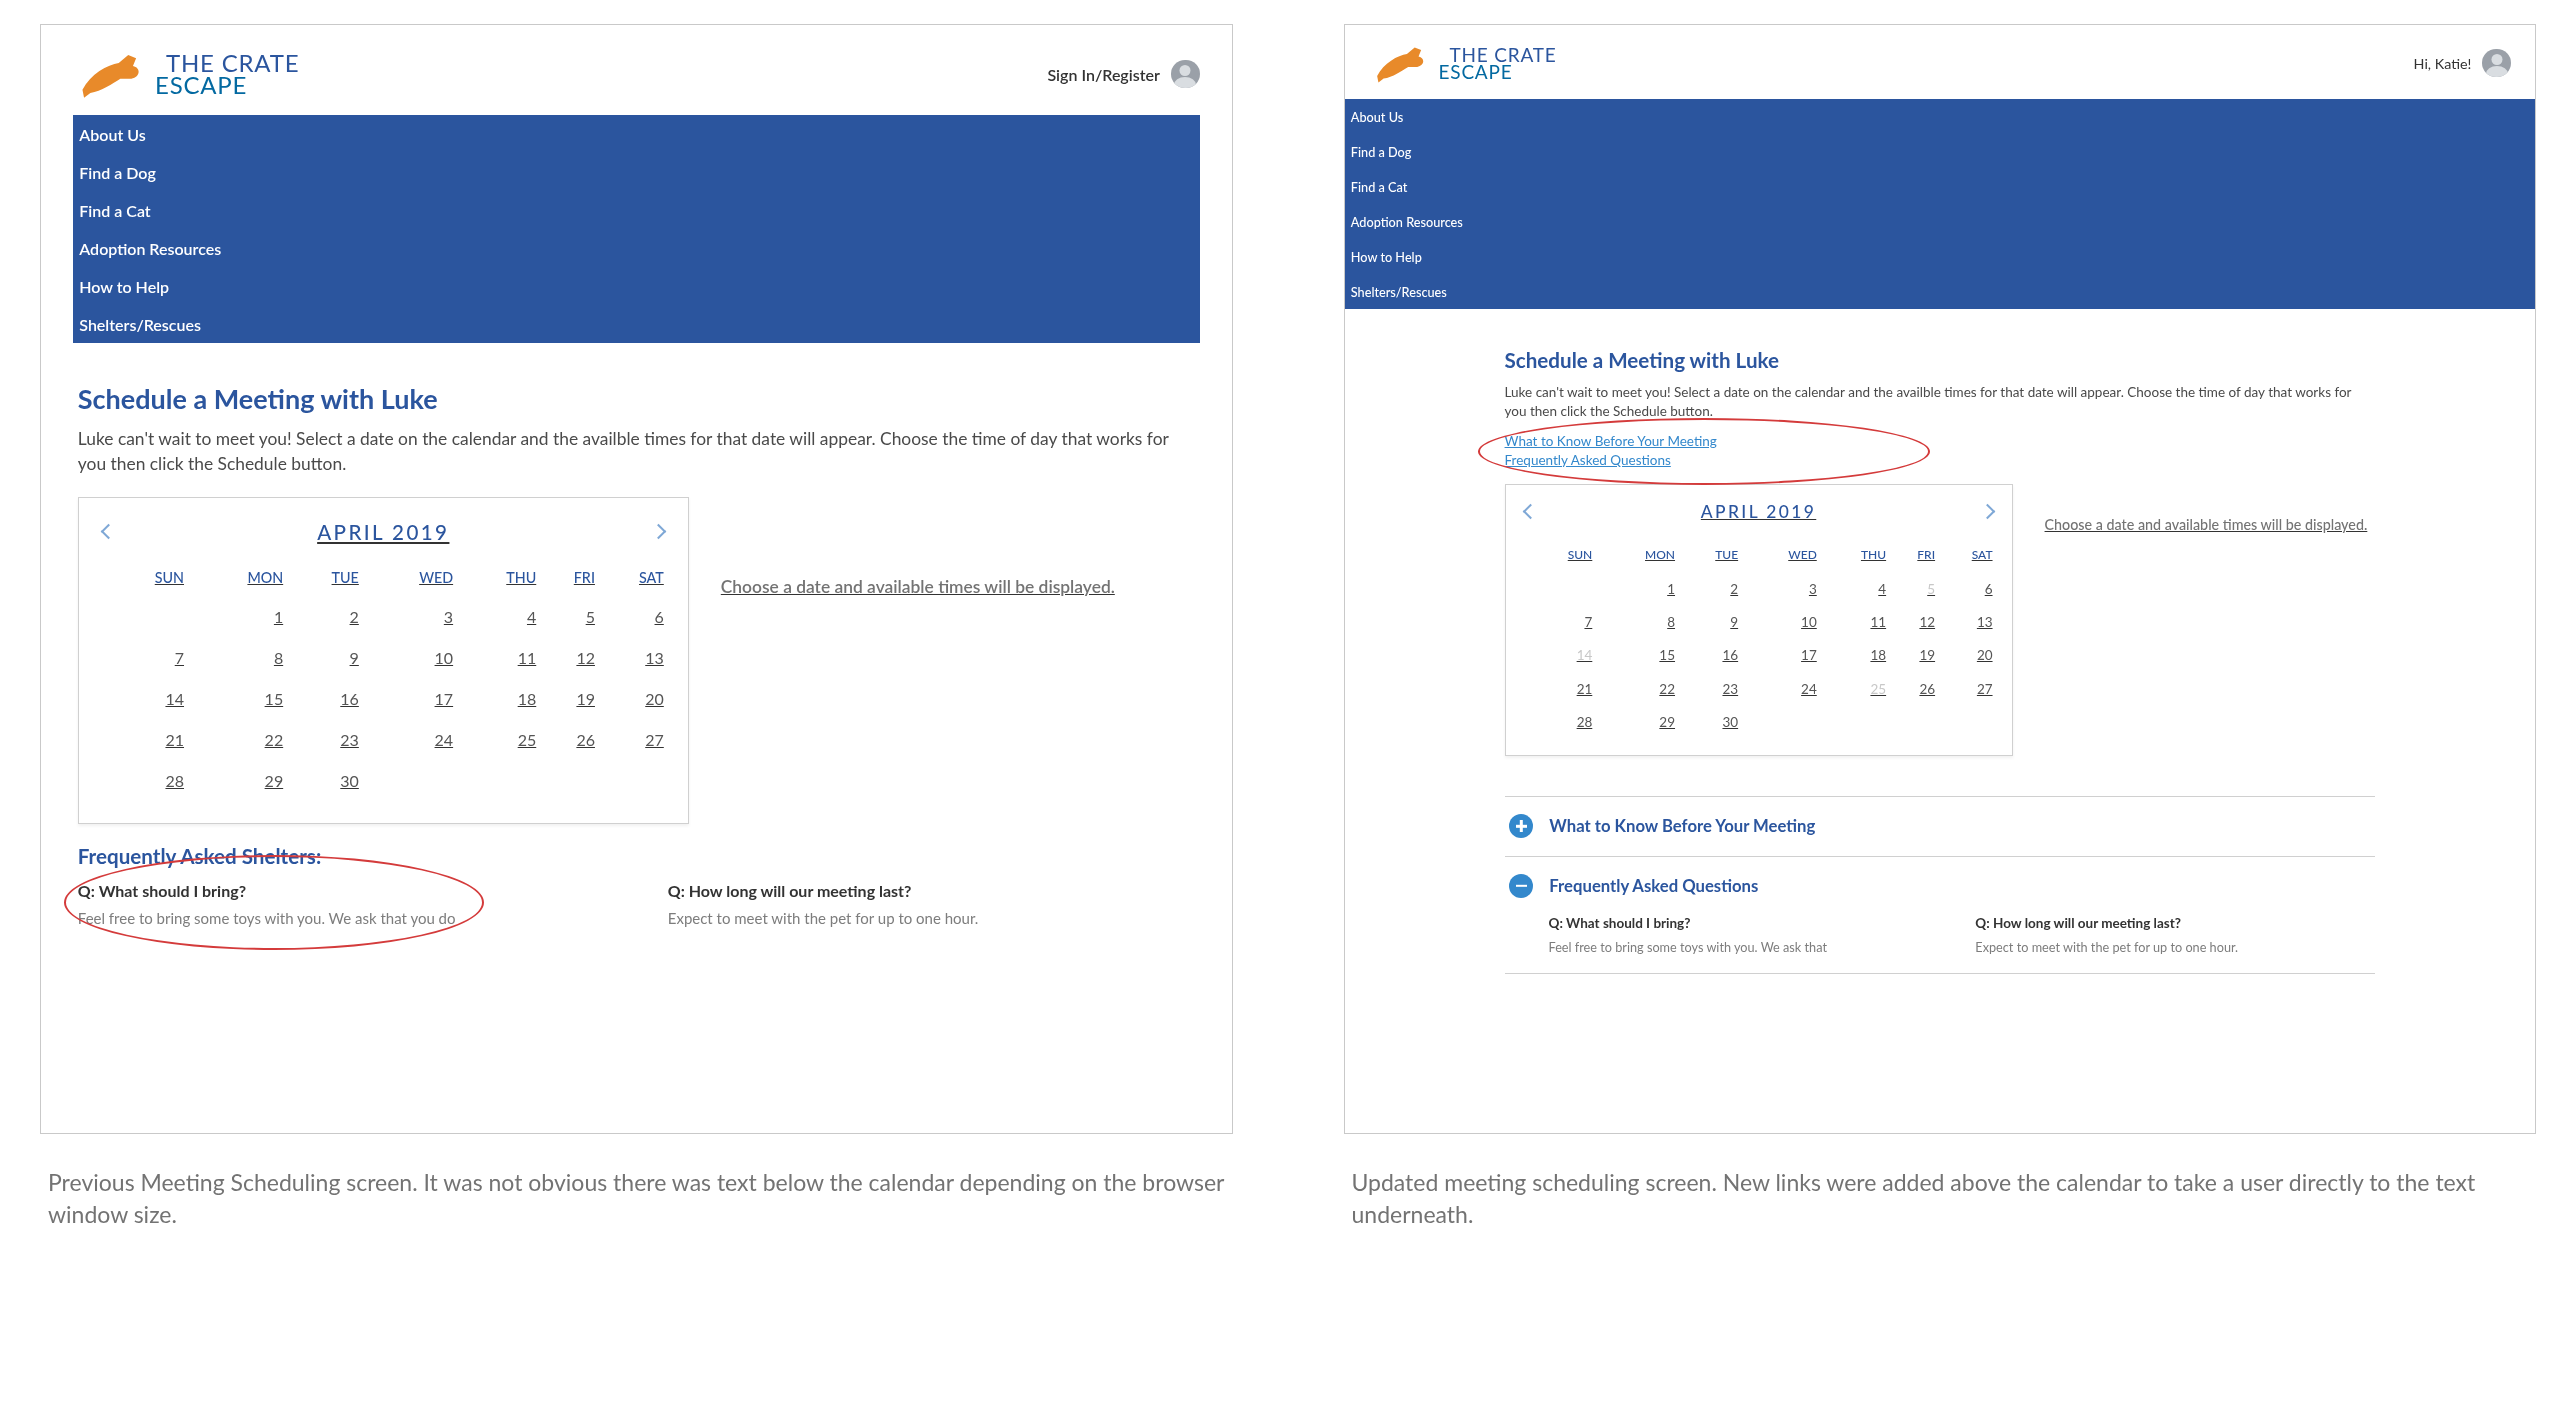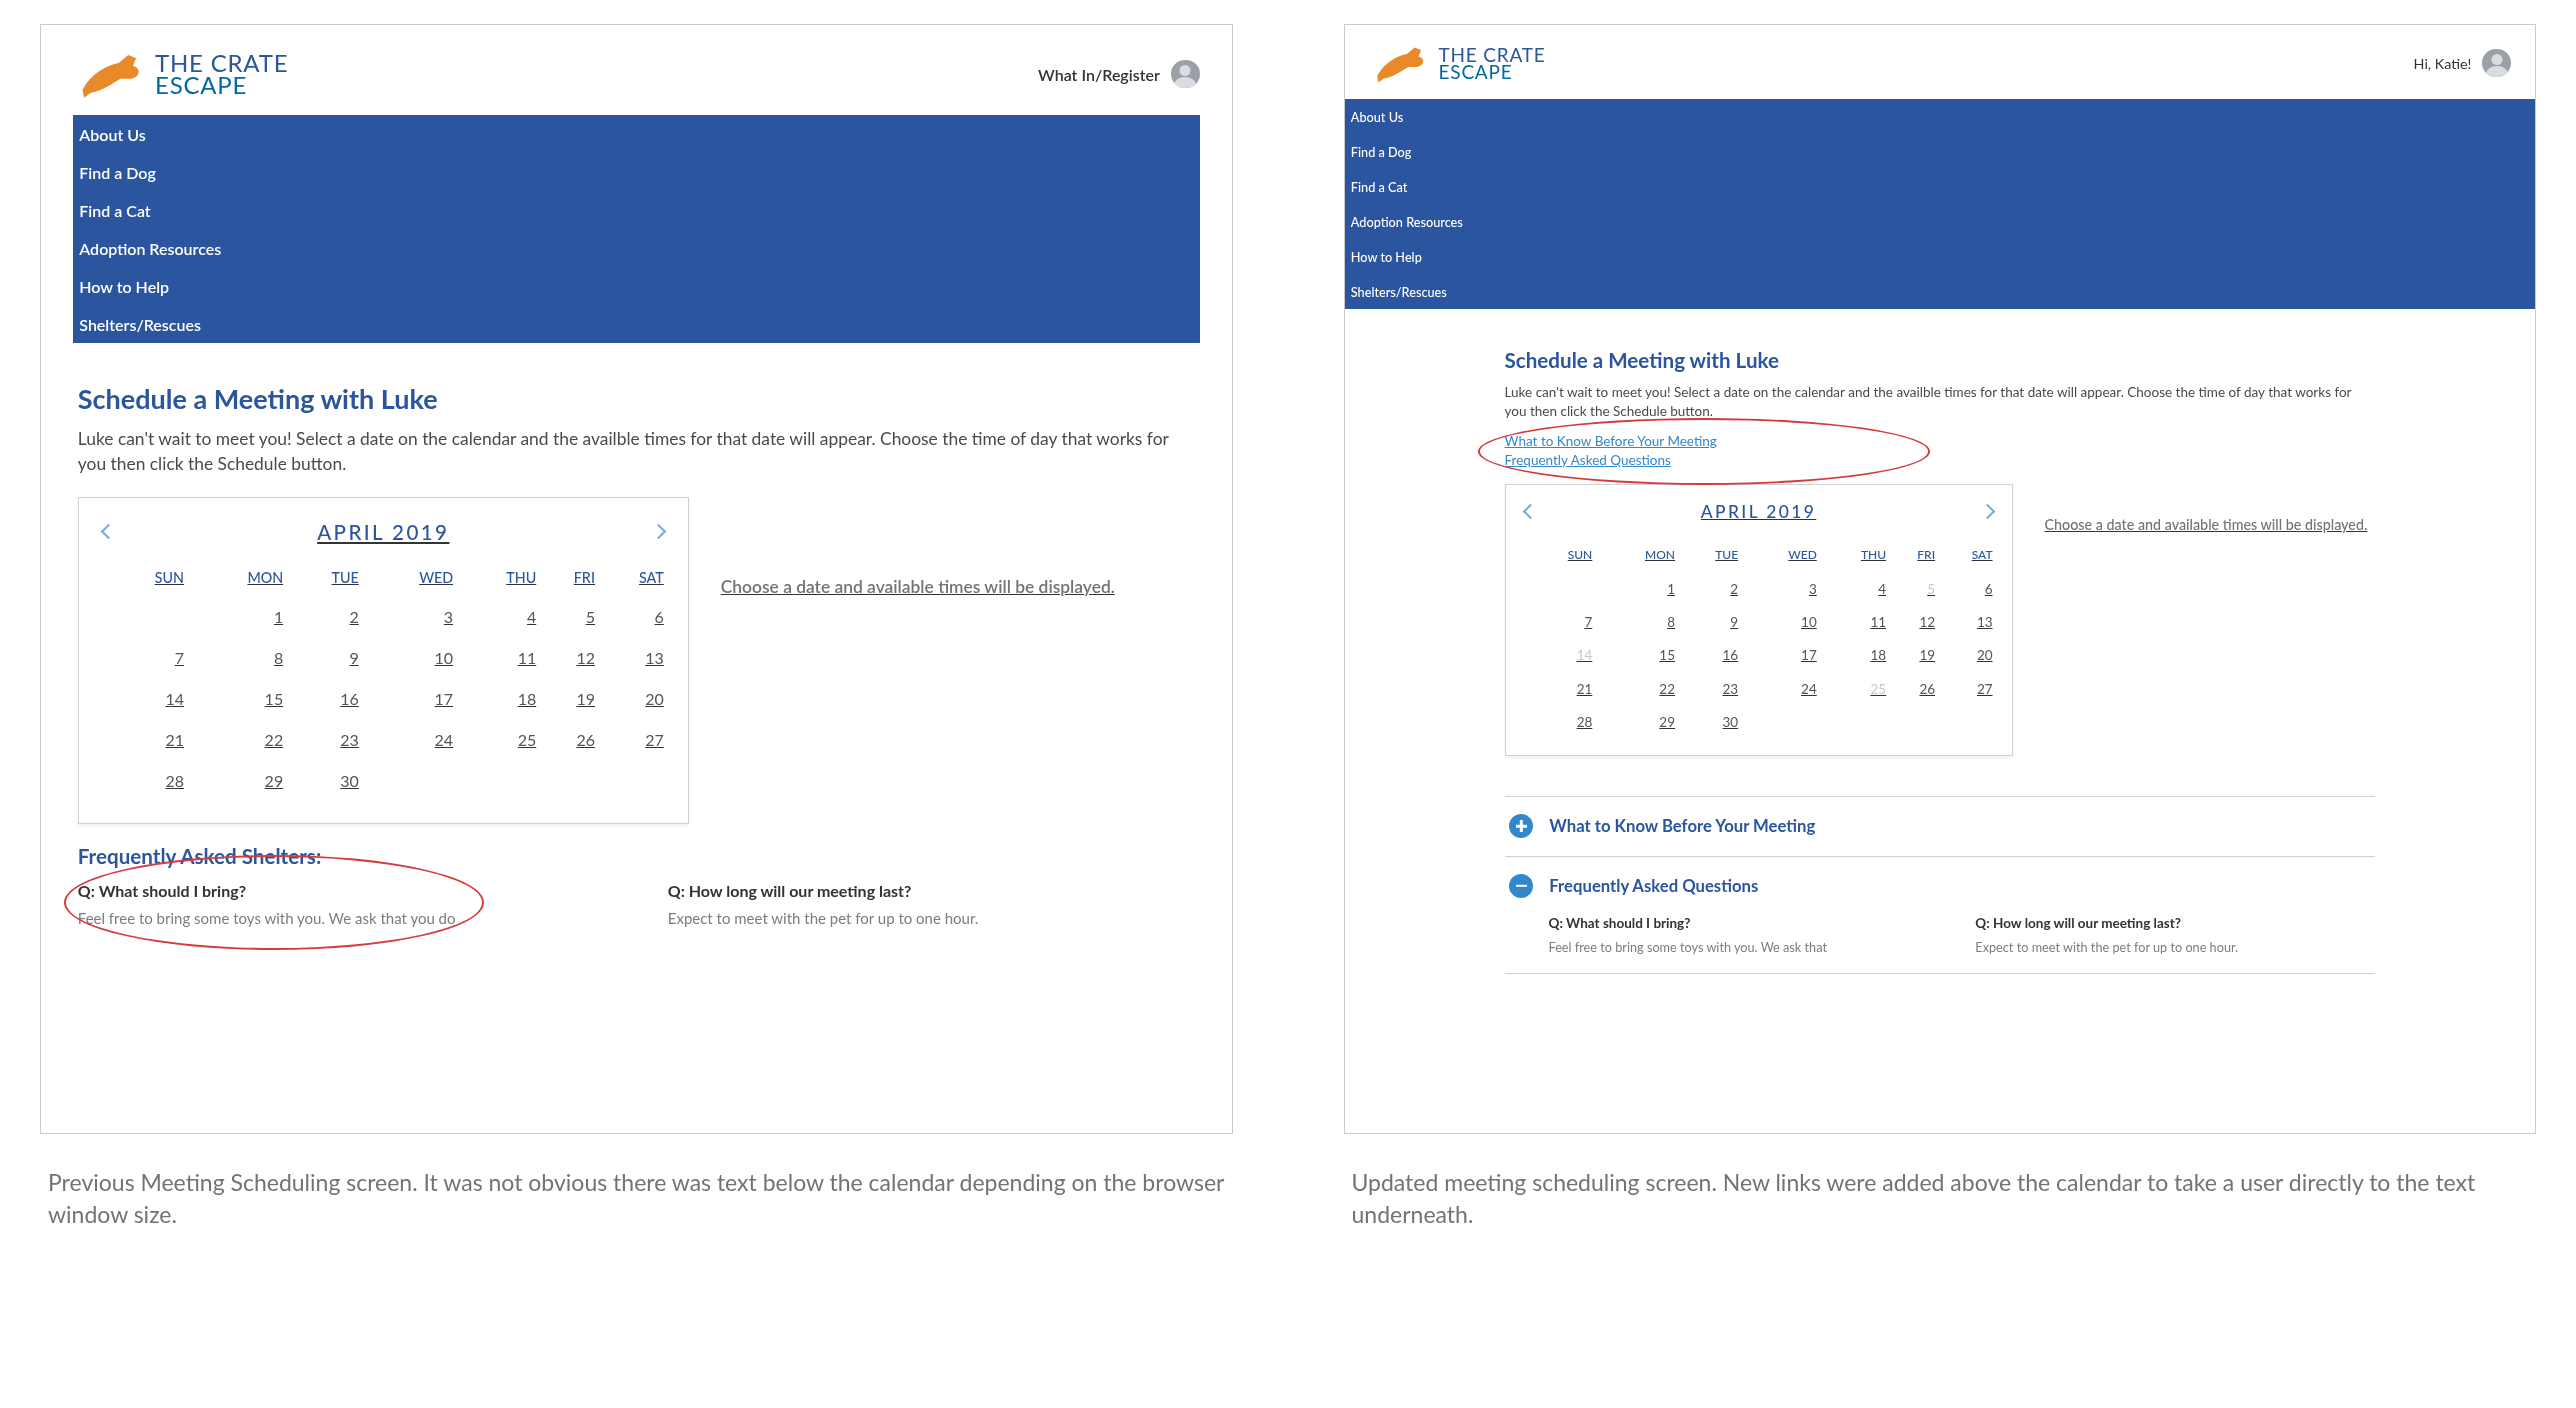--- a/index.html
+++ b/index.html
@@ -29,21 +29,21 @@
     height:1110px;
     overflow:hidden;
     position:relative;
   }
   .mockup.narrow{padding:16px 24px 8px;}
   
   .hdr{display:flex;align-items:center;justify-content:space-between;margin-bottom:14.3px;}
   .brand{display:flex;align-items:center;gap:11px;}
   .brand svg{display:block;}
   .brand-text{font-family:"Segoe UI","Lato",Arial,sans-serif;line-height:0.9;letter-spacing:0.8px;}
-  .brand-text .l1{font-size:24px;color:var(--blue);font-weight:400;}
+  .brand-text .l1{font-size:24px;color:var(--blue);font-weight:400;margin-left:11px;}
   .brand-text .l2{font-size:24px;color:#0369a1;font-weight:400;}
   .narrow .brand-text .l1,
   .narrow .brand-text .l2{font-size:19px;}
   .account{display:flex;align-items:center;gap:11px;font-size:16px;font-weight:600;color:#333;}
   .narrow .account{font-size:14.3px;font-weight:400;}
   .avatar{width:28.6px;height:28.6px;border-radius:50%;background:#9aa0a8;position:relative;overflow:hidden;}
   .avatar:before{content:"";position:absolute;top:4.8px;left:50%;transform:translateX(-50%);width:11px;height:11px;border-radius:50%;background:#d9dde1;}
   .avatar:after{content:"";position:absolute;bottom:-4.8px;left:50%;transform:translateX(-50%);width:22px;height:16px;border-radius:50% 50% 0 0;background:#d9dde1;}
   
   .nav{background:var(--blue);color:#fff;display:flex;justify-content:space-around;font-size:16px;font-weight:600;flex-direction:column;}
@@ -110,21 +110,21 @@
         <div class="brand">
           <svg width="71" height="54" viewBox="0 0 90 68">
             <path d="M12 54 C 22 34, 44 22, 58 20 L70 10 L80 14 L76 24 C 86 26, 86 38, 74 40 L60 40 C 50 46, 36 56, 22 58 L14 64 Z" fill="#e88a2a"></path>
           </svg>
           <div class="brand-text">
             <div class="l1">THE CRATE</div>
             <div class="l2">ESCAPE</div>
           </div>
         </div>
         <div class="account">
-          <span>What In/Register</span>
+          <span>Sign In/Register</span>
           <span class="avatar"></span>
         </div>
       </div>
       <div class="nav">
         <span>About Us</span>
         <span>Find a Dog</span>
         <span>Find a Cat</span>
         <span>Adoption Resources</span>
         <span>How to Help</span>
         <span>Shelters/Rescues</span>

